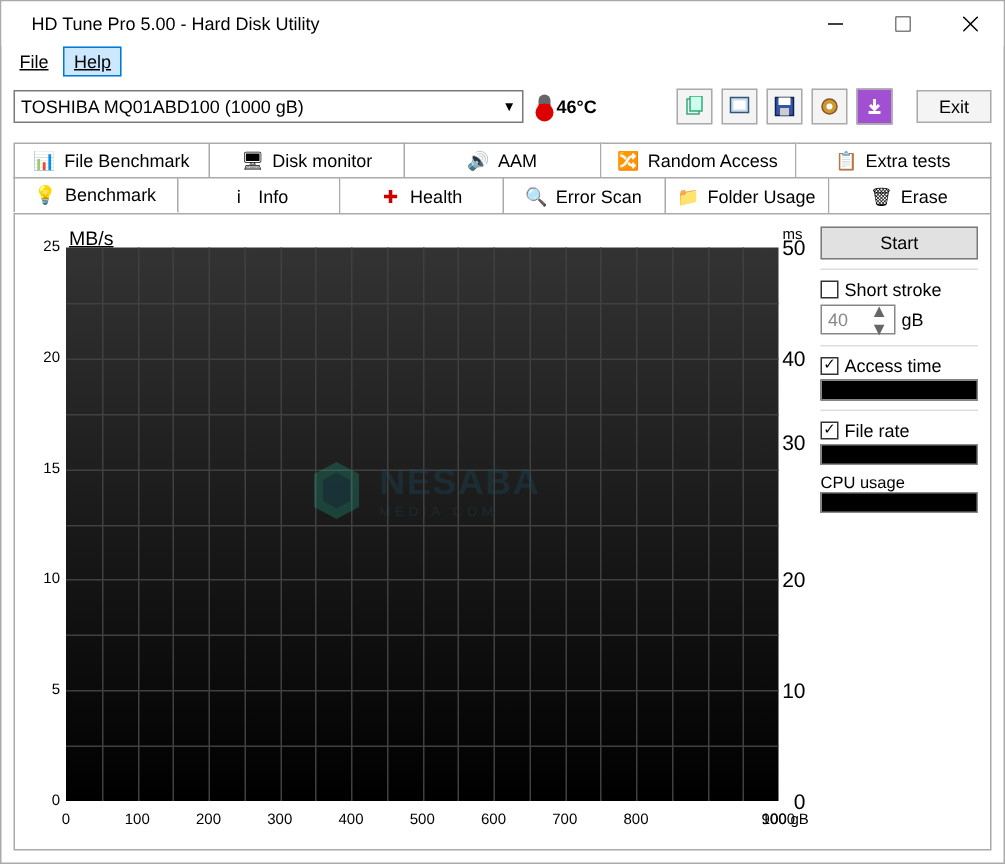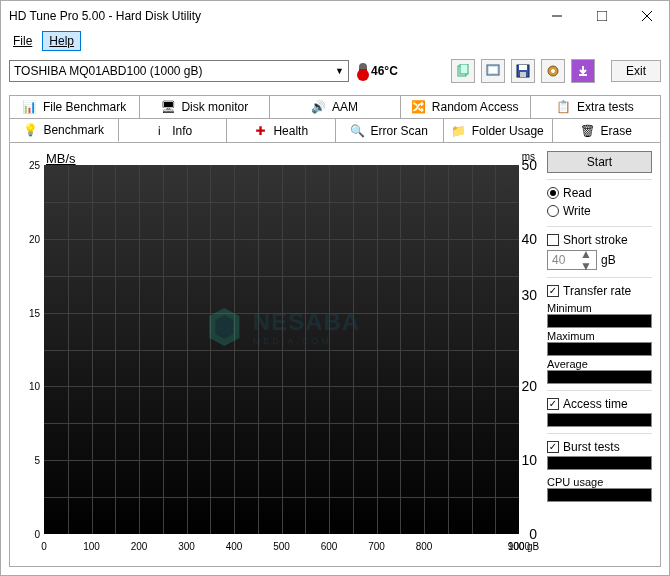--- a/index.html
+++ b/index.html
@@ -1,18 +1,18 @@
 <!DOCTYPE html>
 <html><head>
 <meta charset="utf-8">
 <style>
 * { box-sizing: border-box; margin: 0; padding: 0; font-family: "Segoe UI", Tahoma, sans-serif; font-size: 12px; }
 body { background: #fff; width: 670px; height: 576px; overflow: hidden; position: relative; }
 .window { width: 670px; height: 576px; border: 1px solid #aaa; display: flex; flex-direction: column; }
-.titlebar { height: 30px; display: flex; align-items: center; padding-left: 8px; background: #fff; }
+.titlebar { height: 30px; display: flex; align-items: center; padding-left: 20px; background: #fff; }
 .titlebar .title { flex: 1; font-size: 12px; }
 .titlebar .winbtns { display: flex; }
 .titlebar .winbtn { width: 45px; height: 30px; display: flex; align-items: center; justify-content: center; }
 .titlebar .winbtn svg { width: 10px; height: 10px; }
 .menubar { height: 20px; display: flex; align-items: center; padding-left: 6px; gap: 4px; }
 .menubar .menuitem { padding: 2px 6px; }
 .menubar .menuitem.active { border: 1px solid #0078d7; background: #cce8ff; position: relative; }
 .menubar .menuitem span { text-decoration: underline; }
 .toolbar { height: 40px; display: flex; align-items: center; padding: 4px 8px; gap: 6px; }
 .drive-select { flex: 0 0 340px; height: 22px; border: 1px solid #7a7a7a; padding: 2px 4px; display: flex; align-items: center; justify-content: space-between; background: #fff; gap: 44px; }
@@ -261,68 +261,46 @@
         <div class="x-label" style="left: 358.5px;">700</div>
         <div class="x-label" style="left: 406px;">800</div>
         <div class="x-label" style="left: 465px; margin-left: 33px;">900</div>
         <div class="x-label" style="left: 501px;">1000</div>
         <div class="unit-bottom" style="left: 509px;">gB</div>
       </div>
 
     <div class="side">
       <button class="start-btn">Start</button>
       <div class="side-group">
-        <div class="radio-row">
-            <span class="radio checked"></span>
-            <span>Read</span>
-          </div>
-        <div class="radio-row">
-            <span class="radio"></span>
-            <span>Write</span>
-          </div>
-      </div>
-      <div class="side-group">
         <div class="check-row">
             <span class="checkbox"></span>
             <span>Short stroke</span>
           </div>
         <div class="spinner-row">
           <div class="spinner">
               <span>40</span>
               <span class="spinner-arrows">
                 <span>▲</span>
                 <span>▼</span>
               </span>
             </div>
           <span>gB</span>
         </div>
       </div>
       <div class="side-group">
         <div class="check-row">
             <span class="checkbox checked"></span>
-            <span>Transfer rate</span>
-          </div>
-        <div class="stat-label">Minimum</div>
-        <div class="stat-bar"></div>
-        <div class="stat-label">Maximum</div>
-        <div class="stat-bar"></div>
-        <div class="stat-label">Average</div>
+            <span>Access time</span>
+          </div>
         <div class="stat-bar"></div>
       </div>
       <div class="side-group">
         <div class="check-row">
             <span class="checkbox checked"></span>
-            <span>Access time</span>
-          </div>
-        <div class="stat-bar"></div>
-      </div>
-      <div class="side-group">
-        <div class="check-row">
-            <span class="checkbox checked"></span>
-            <span>Burst tests</span>
+            <span>File rate</span>
           </div>
         <div class="stat-bar"></div>
       </div>
       <div>
         <div class="stat-label">CPU usage</div>
         <div class="stat-bar"></div>
       </div>
     </div>
   </div>
 </div>

